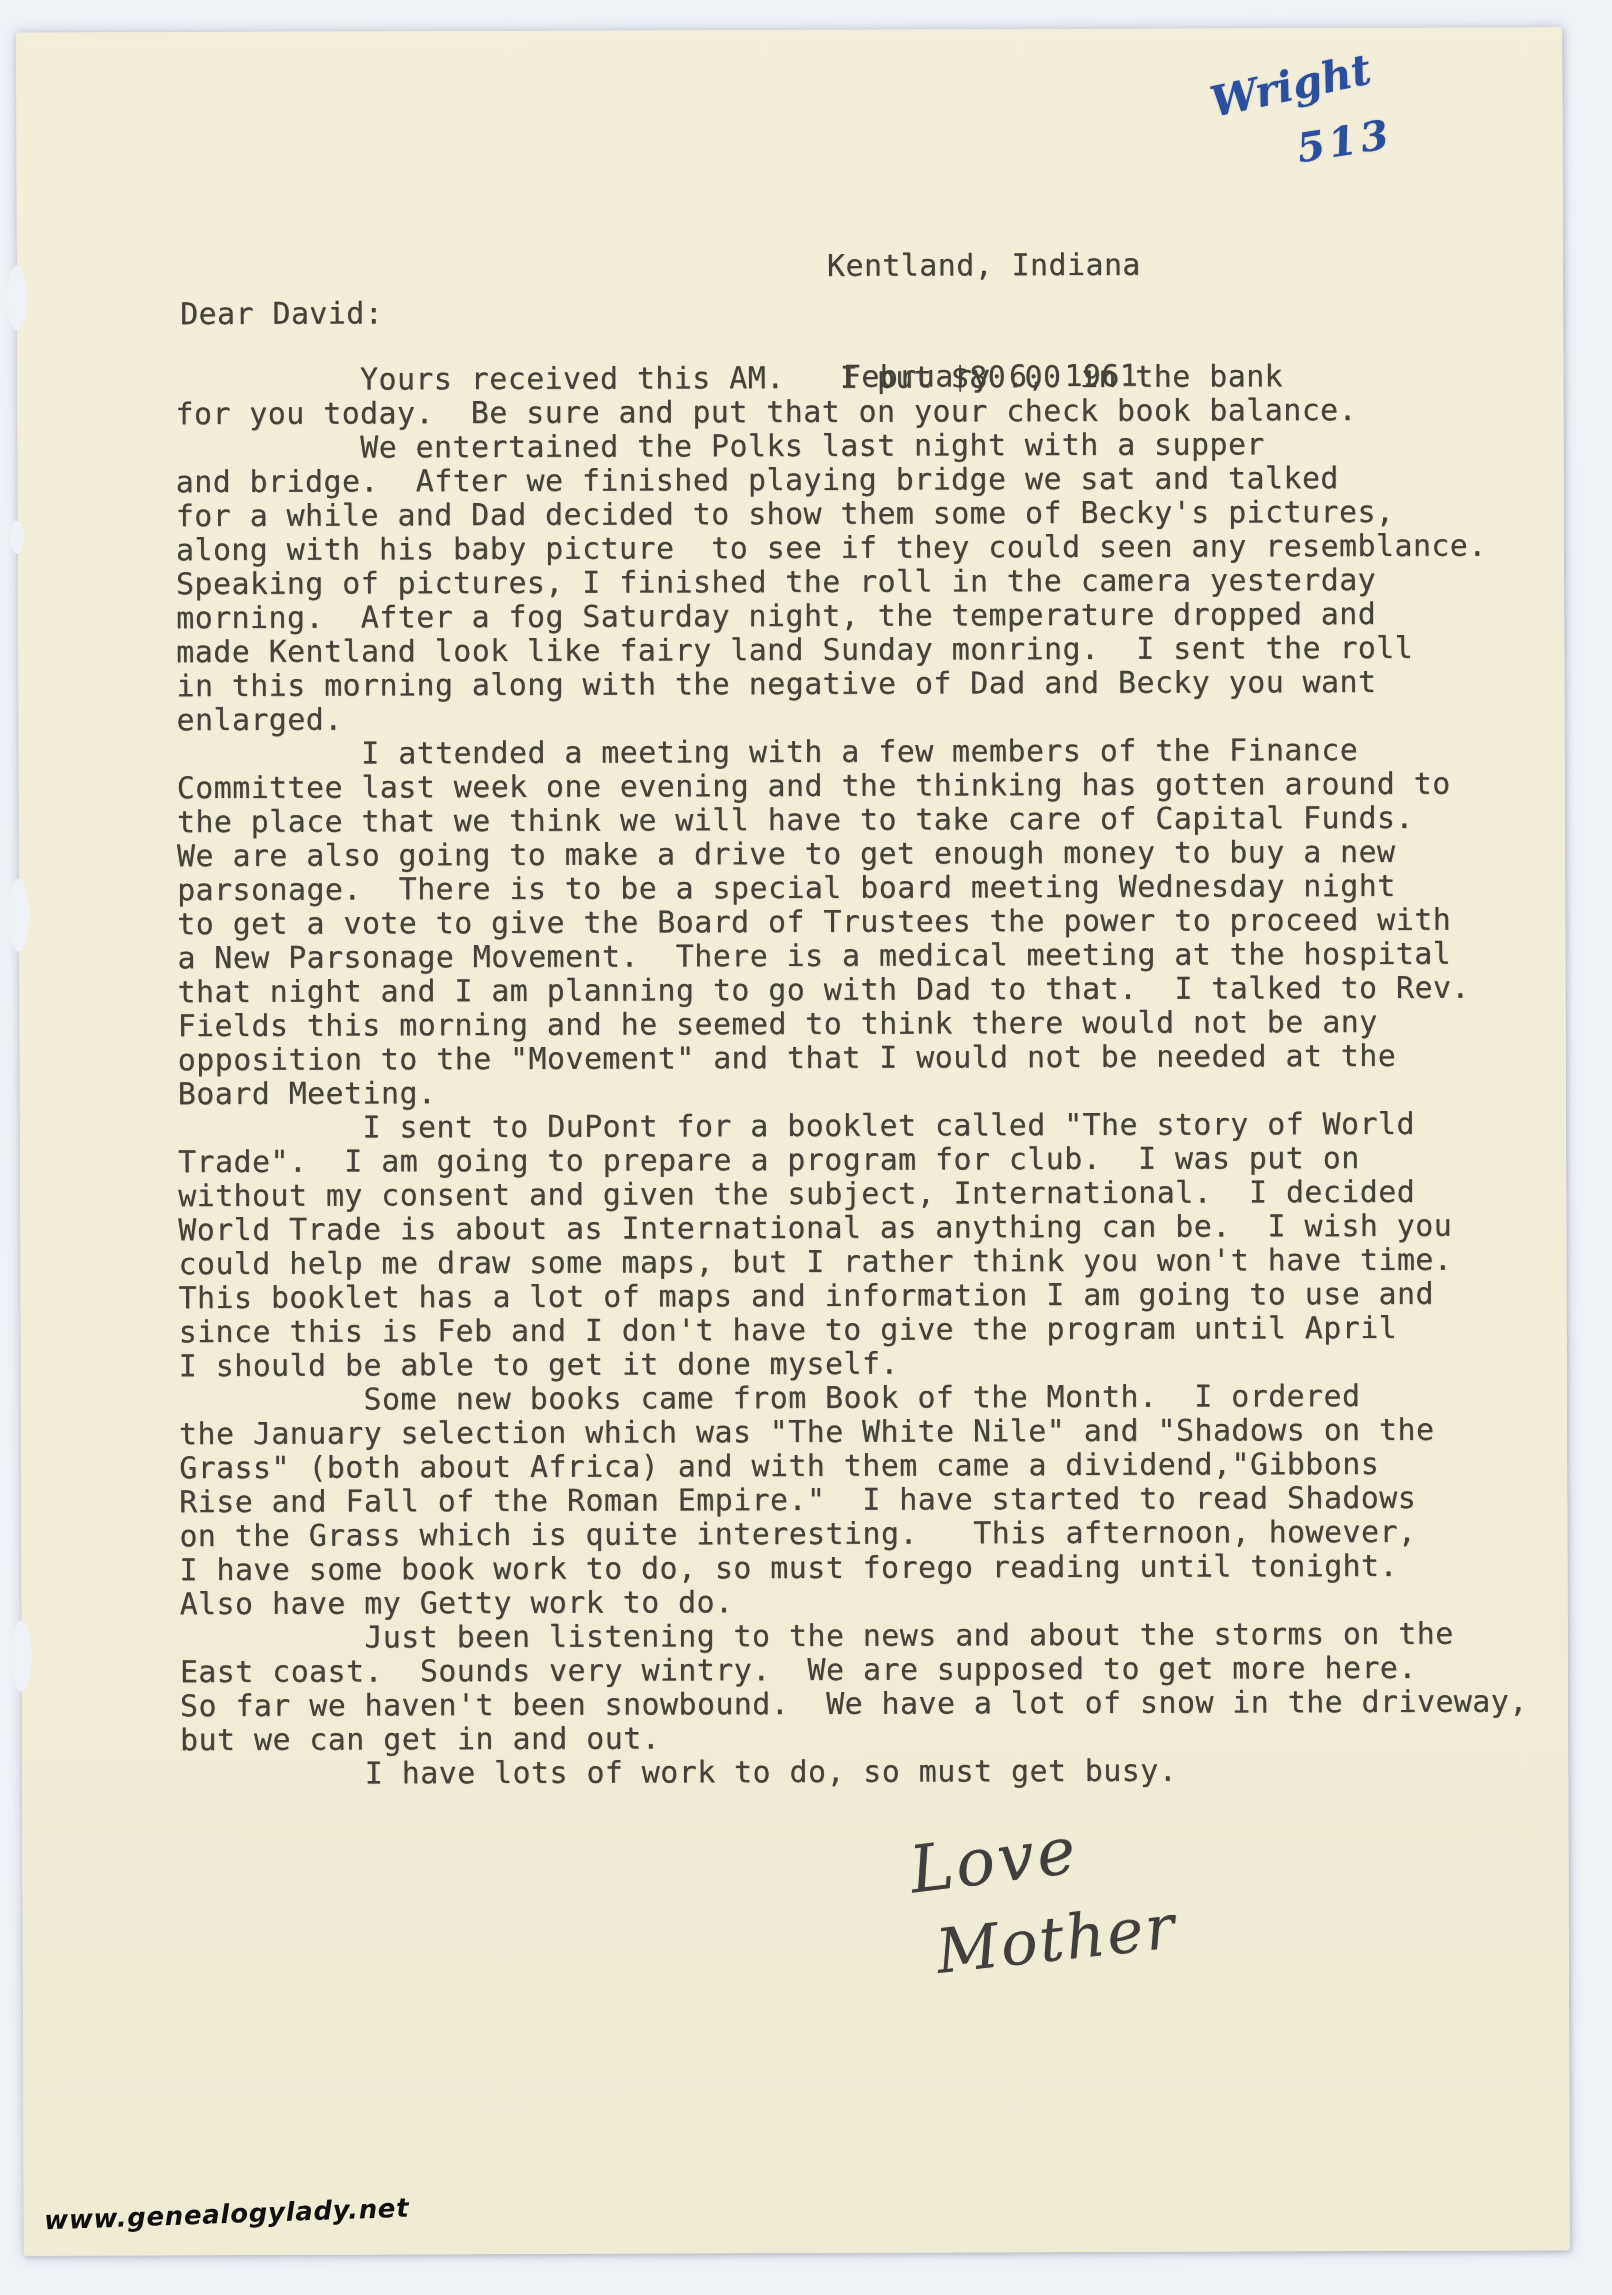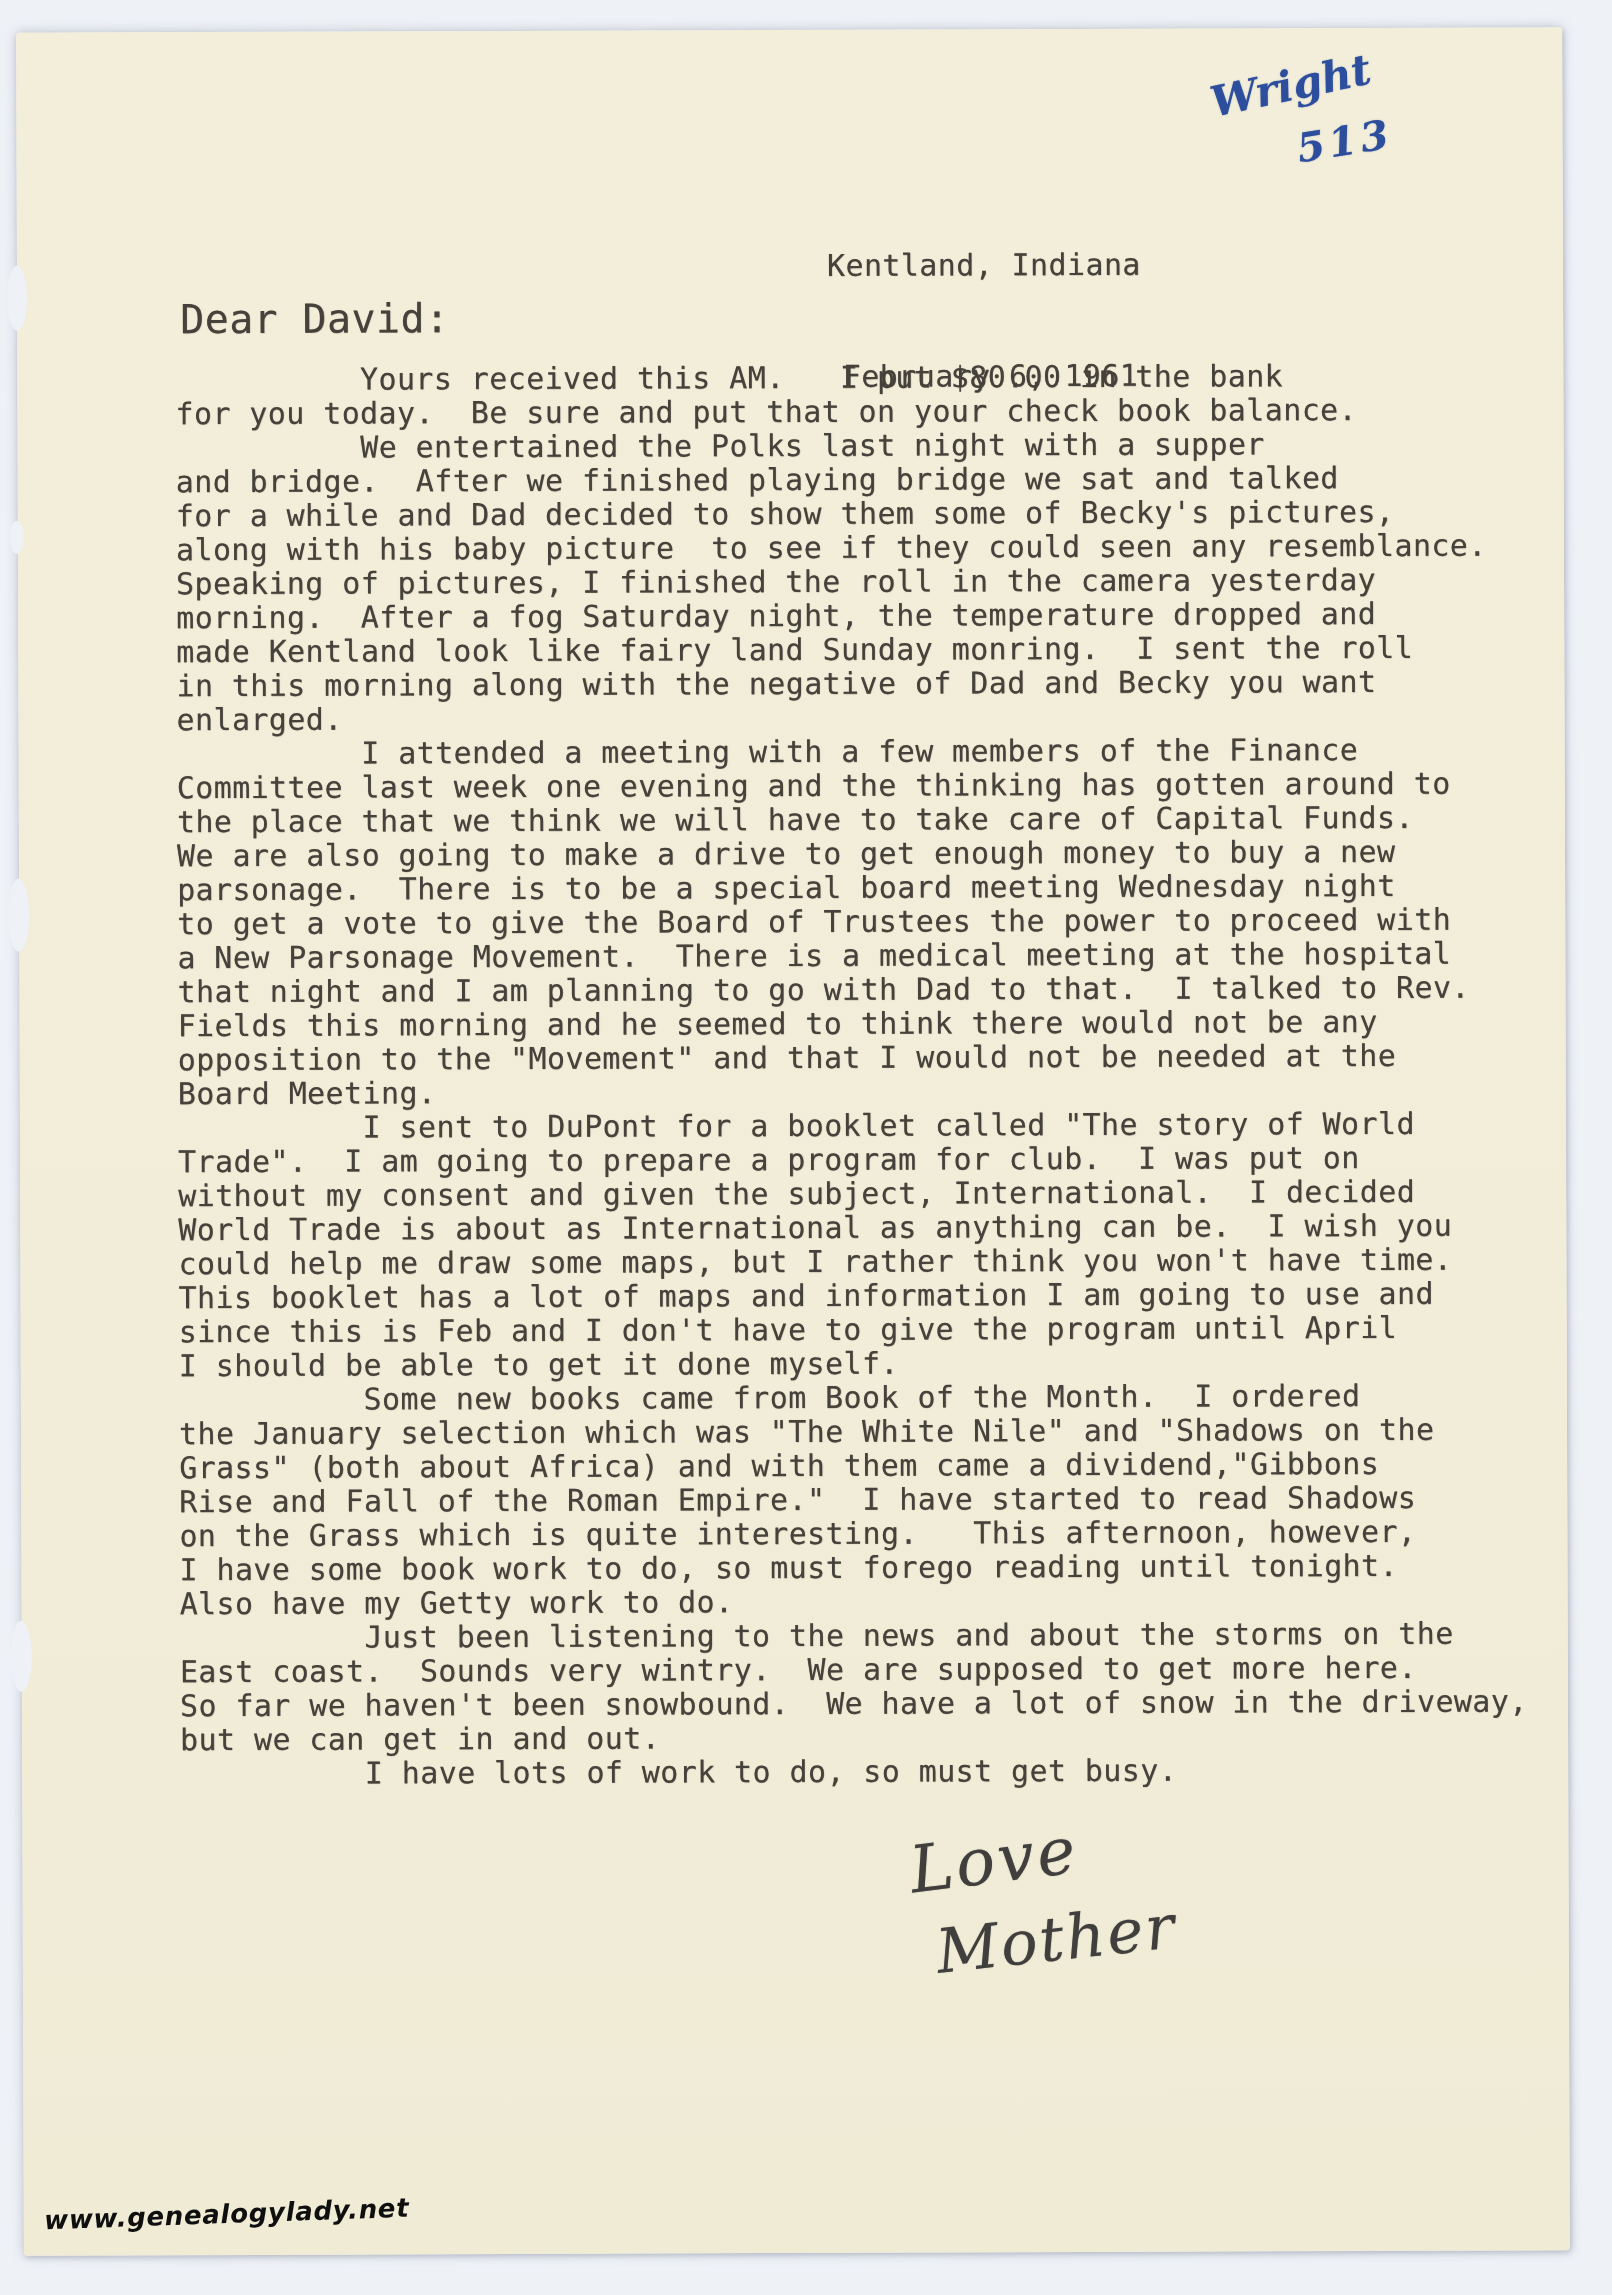--- a/index.html
+++ b/index.html
@@ -15,21 +15,21 @@
   
   .notch{position:absolute;background:#eef1f6;border-radius:50%;}
   .notch.n1{left:-10px;top:233px;width:20px;height:65px;}
   .notch.n2{left:-11.3px;top:846px;width:21px;height:73px;}
   .notch.n3{left:-11.3px;top:1588px;width:21px;height:71px;}
   .notch.n4{left:-8.5px;top:488px;width:14px;height:32.5px;}
 
   .typed{color:#45423b;text-shadow:0.3px 0.3px 0.8px rgba(72,66,56,.55);letter-spacing:0.4px;}
   .dateline{position:absolute;left:810px;top:143px;font-size:30px;line-height:37px;white-space:pre;}
   .dateline .d2{padding-left:15.5px;}
-  .salutation{position:absolute;left:163px;top:264px;font-size:40px;white-space:pre;}
+  .salutation{position:absolute;left:163px;top:264px;font-size:30px;white-space:pre;}
   .body-block{position:absolute;left:158px;top:331px;font-size:30px;}
   .bline{white-space:pre;line-height:34px;height:34px;}
 
   .hand{font-family:"DejaVu Serif", serif;font-style:italic;}
   .wright{position:absolute;left:1193px;top:32.5px;color:#2d4e9d;font-weight:700;
           font-size:42px;transform:rotate(-12deg);text-shadow:0 0 1.4px rgba(45,78,157,.55);}
   .num513{position:absolute;left:1280px;top:89px;color:#2d4e9d;font-weight:700;
           font-size:40px;transform:rotate(-9deg);letter-spacing:4.2px;text-shadow:0 0 1.4px rgba(45,78,157,.5);}
   .sig-love{position:absolute;left:887px;top:1793px;font-size:65px;color:#403f3d;
             transform:rotate(-7deg);letter-spacing:2.8px;text-shadow:0 0 1.1px rgba(64,63,61,.5);}

